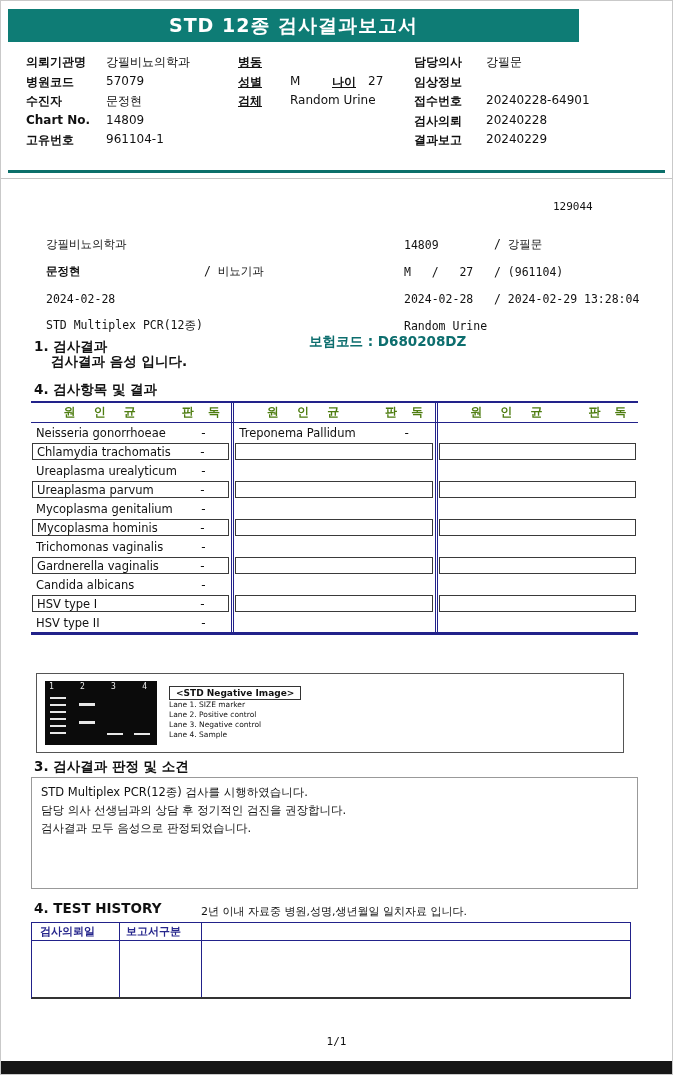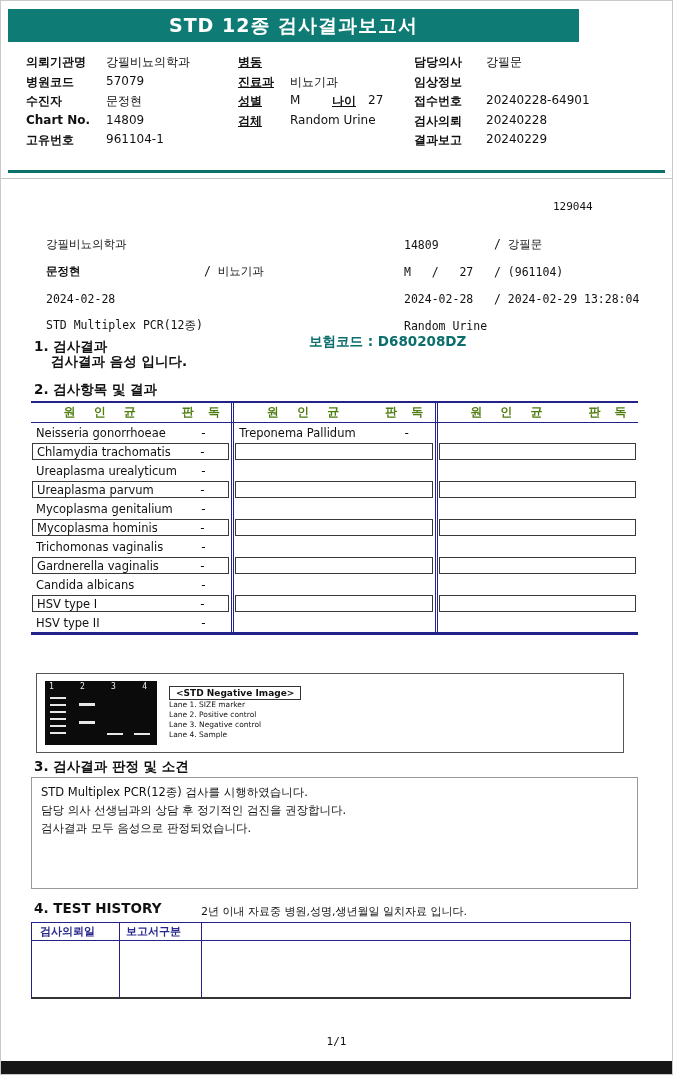--- a/index.html
+++ b/index.html
@@ -125,24 +125,20 @@
       <span class="val">961104-1</span>
     </div>
   </div>
 
   <div class="hcol col-mid">
     <div class="lblrow">
       <span class="lbl">병동</span>
       <span class="val"></span>
     </div>
     <div class="lblrow">
-      <span class="lbl">진료과</span>
-      <span class="val">비뇨기과</span>
-    </div>
-    <div class="lblrow">
       <span class="lbl">성별</span>
       <span class="val sex">M</span>
       <span class="lbl age">나이</span>
       <span class="val">27</span>
     </div>
     <div class="lblrow">
       <span class="lbl">검체</span>
       <span class="val">Random Urine</span>
     </div>
   </div>
@@ -194,21 +190,21 @@
     <div class="prow">
       <span class="pc1">STD Multiplex PCR(12종)</span>
       <span class="pc3">Random Urine</span>
     </div>
   </div>
 
   <div class="sec-heading sec1-heading">1. 검사결과</div>
   <div class="insurance">보험코드 : D680208DZ</div>
   <div class="sec1-result">검사결과 음성 입니다.</div>
 
-  <div class="sec-heading sec2-heading">2. 검사항목 및 결과</div>
+  <div class="sec-heading sec2-heading">4. 검사항목 및 결과</div>
 
   <div class="results-table">
     <div class="thead">
       <div class="hg">
         <span class="ph">원 인 균</span>
         <span class="rh">판 독</span>
       </div>
       <div class="hg sep">
         <span class="ph">원 인 균</span>
         <span class="rh">판 독</span>

